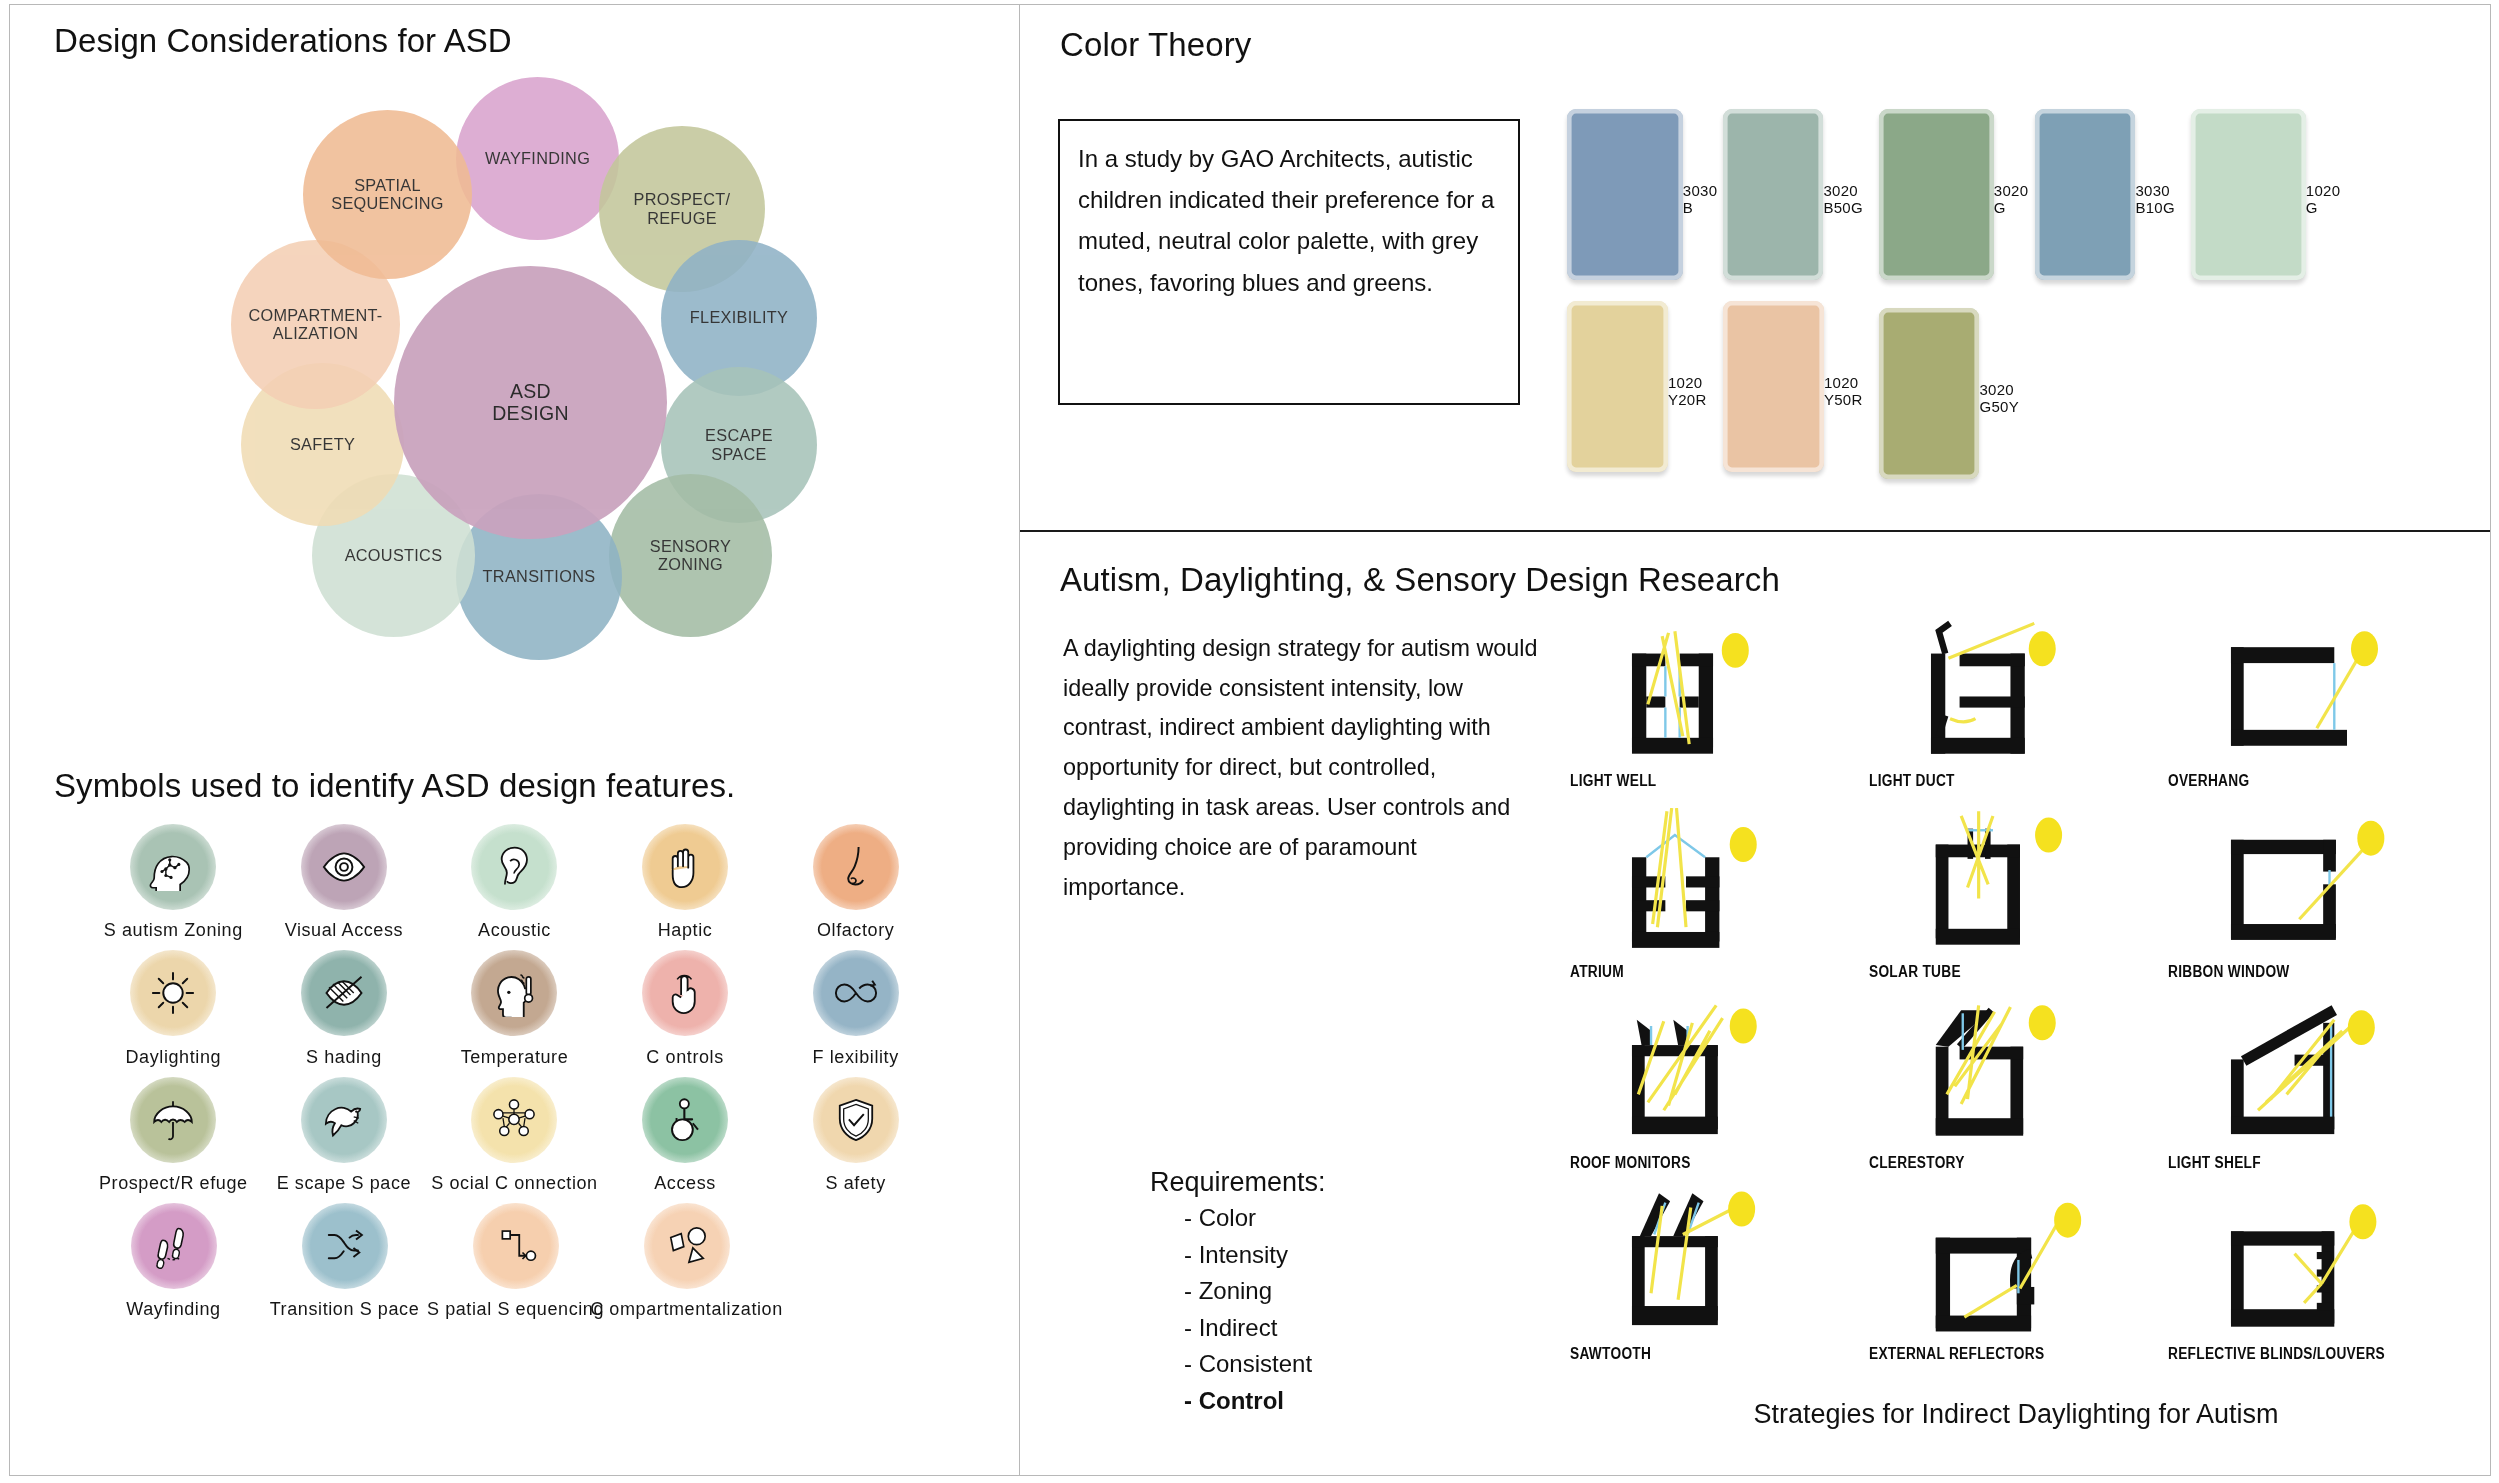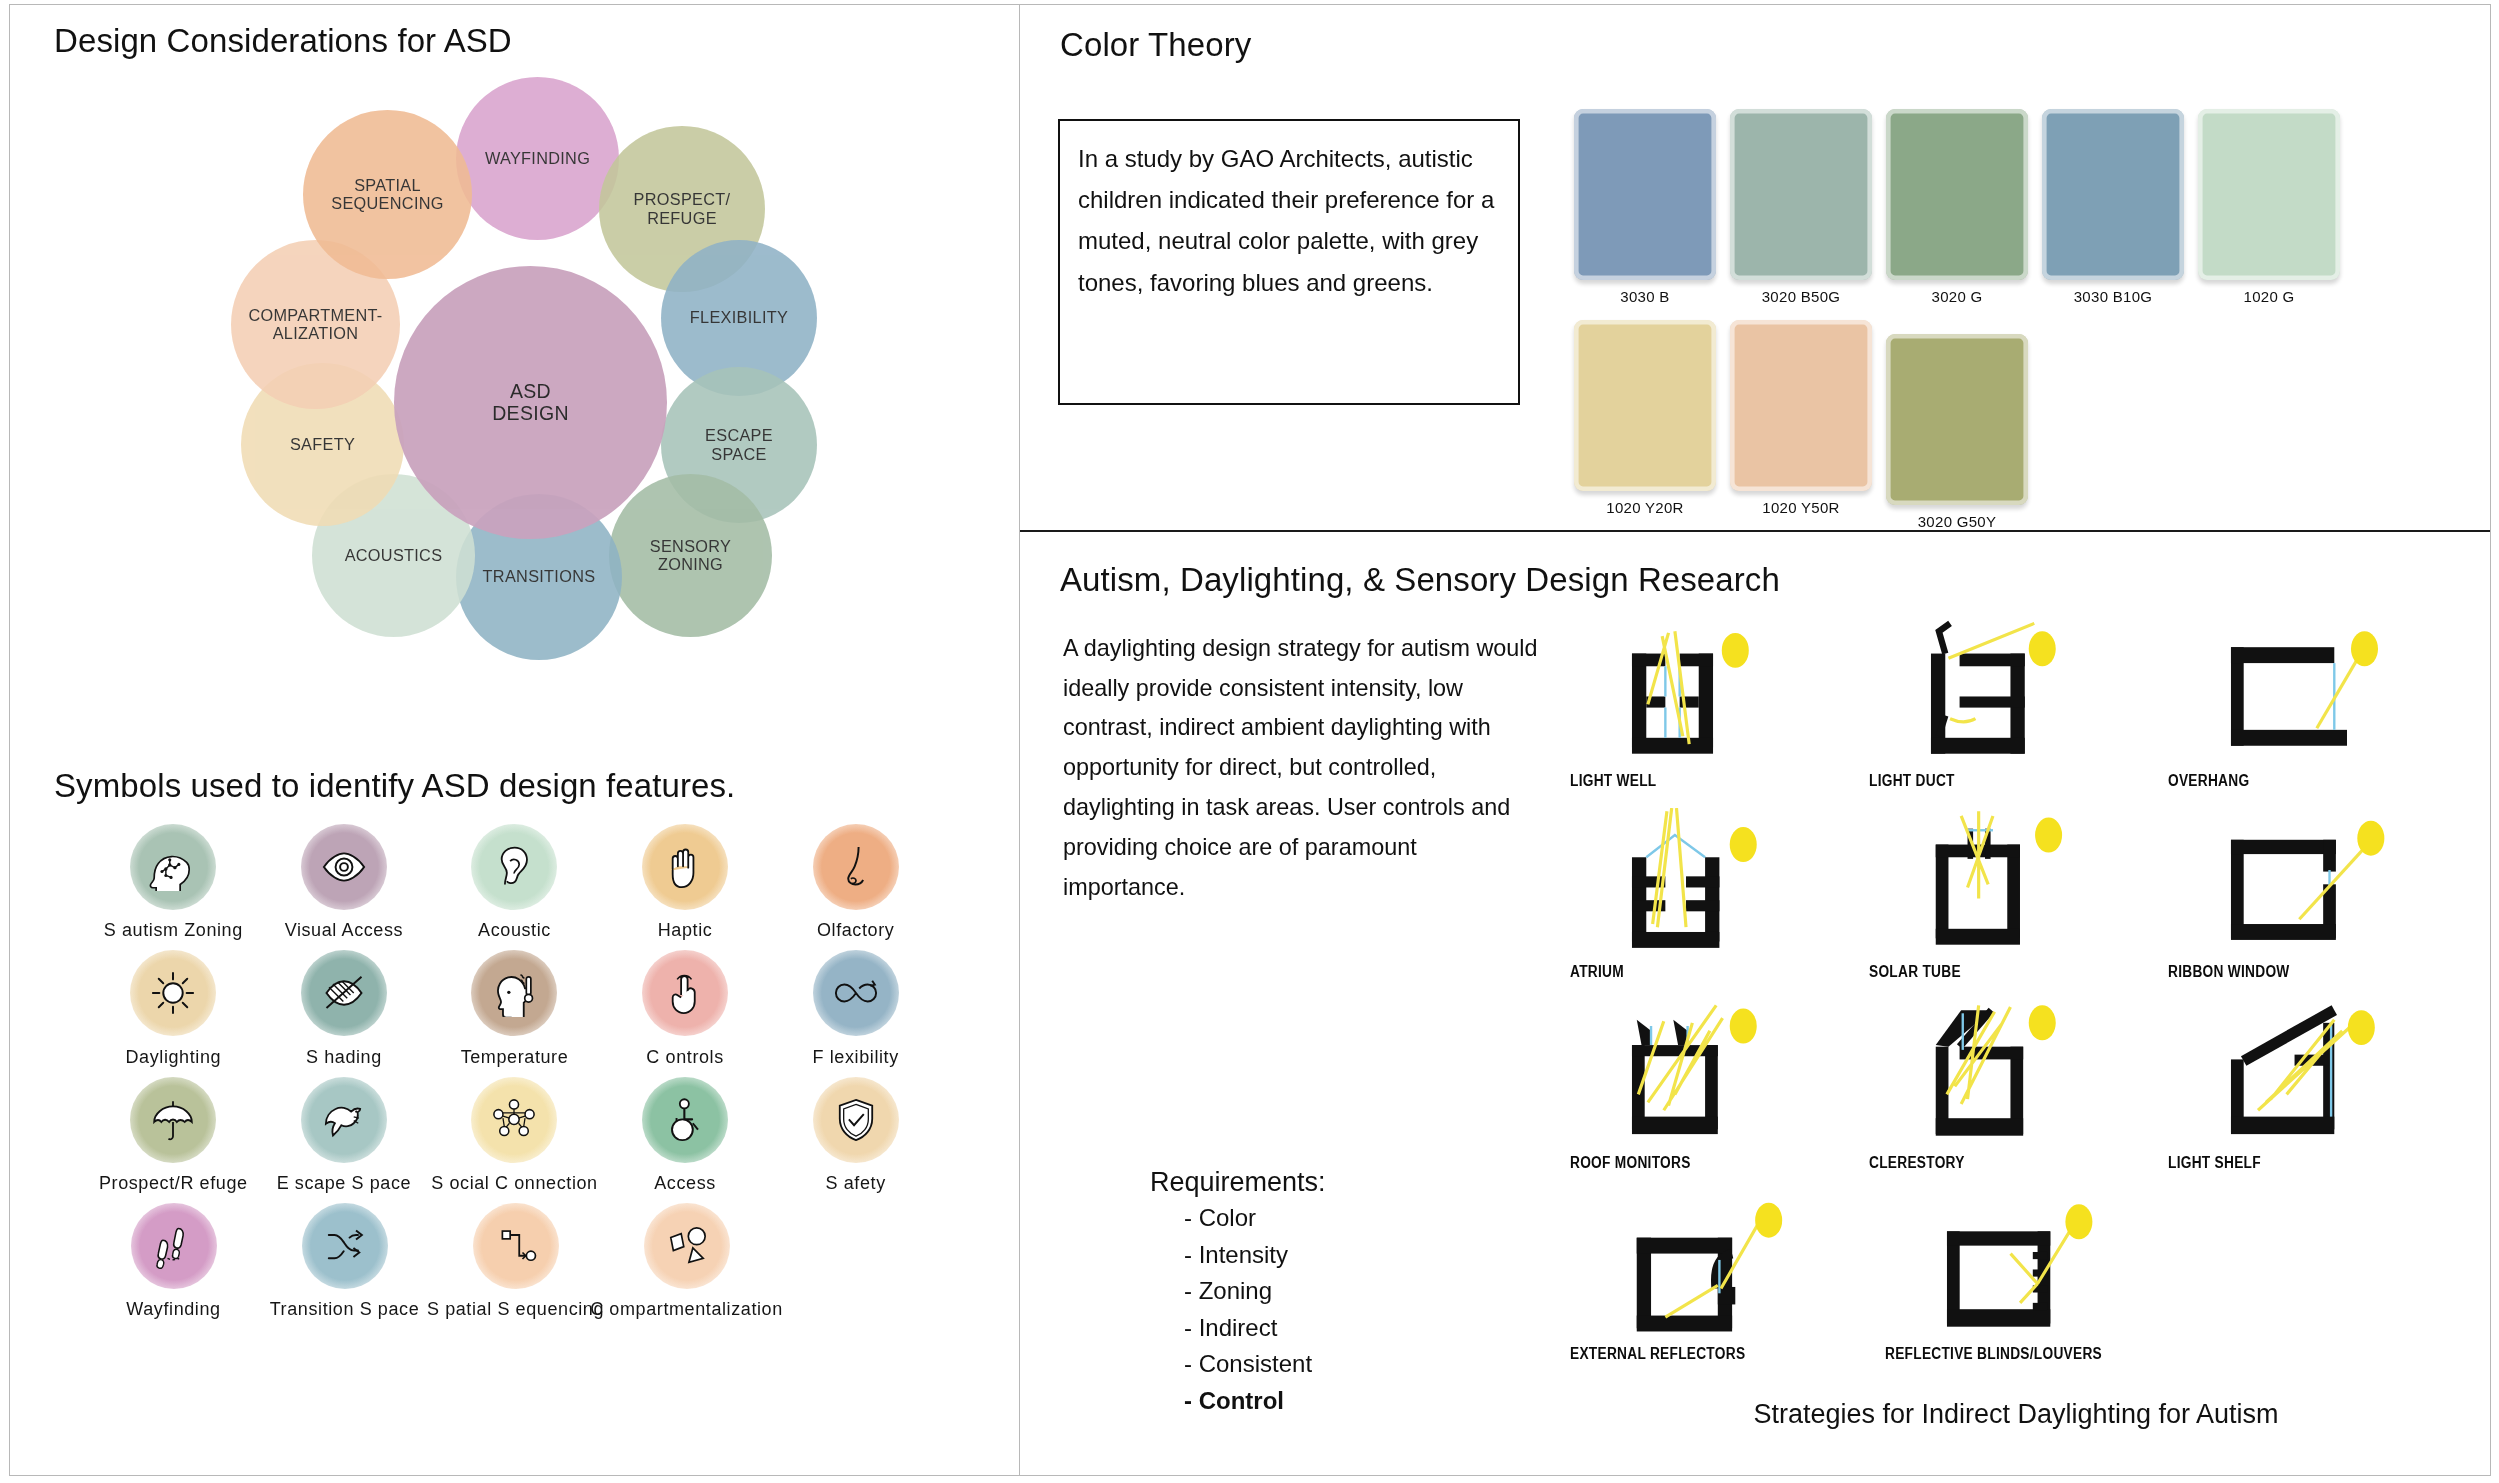--- a/index.html
+++ b/index.html
@@ -31,21 +31,21 @@
   .sym-disc svg{width:48px;height:48px;display:block;}
   .sym-label{margin-top:10.4px;font-size:18px;color:#161616;white-space:nowrap;letter-spacing:0.6px;
              font-family:"Liberation Sans",sans-serif;}
 
   
   #ct-title{position:absolute;left:40px;top:21px;}
   .ct-box{position:absolute;left:38px;top:114px;width:462px;height:286px;border:2px solid #111;box-sizing:border-box;
           padding:17px 18px;font-size:24px;line-height:1.72;color:#111;}
   .swatch-area{position:absolute;left:547px;top:104px;width:892px;}
   .sw-row{display:flex;}
-  .sw-cell{width:156px;display:flex;flex-direction:column;align-items:center;}
+  .sw-cell{width:156px;display:flex;flex-direction:row;align-items:center;}
   .sw-chip{width:142px;height:171px;border-radius:9px;box-shadow:0 3.3px 4.6px rgba(0,0,0,.16),
            inset 0 0 0 4.6px rgba(255,255,255,.55);}
   .sw-name{margin-top:8.5px;font-size:15px;color:#111;letter-spacing:0.3px;}
   .sw-row.r2{margin-top:14.3px;}
 
   
   #res-title{position:absolute;left:40px;top:556px;}
   .res-para{position:absolute;left:43px;top:624px;width:475px;font-size:23.4px;line-height:1.70;color:#111;}
   .req-wrap{position:absolute;left:130px;top:1162px;width:391px;}
   .req-head{font-size:27px;color:#111;margin-bottom:6.5px;}
@@ -550,20 +550,36 @@
                 <path d="M178 28L54 140M160 40L64 130M150 26L70 126M140 60L90 120" stroke="#f2e44a" stroke-width="4" fill="none"></path>
                 <ellipse cx="184" cy="36" rx="17" ry="22" fill="#f5e11f"></ellipse>
               </svg></div>
             <div class="dg-label">LIGHT SHELF</div>
           </div>
         </div>
         <div class="dg-row">
           <div class="dg-cell">
             <div class="dg-art"><svg viewBox="0 0 220 190" width="273" height="151" xmlns="http://www.w3.org/2000/svg">
                 <g fill="#111111">
+                  <rect x="20" y="58" width="16" height="106"></rect>
+                  <rect x="112" y="58" width="16" height="106"></rect>
+                  <rect x="20" y="58" width="108" height="14"></rect>
+                  <rect x="20" y="146" width="108" height="24"></rect>
+                </g>
+                <path d="M30 58 L54 4 L68 14 L44 58Z" fill="#111111"></path>
+                <path d="M72 58 L96 4 L110 14 L86 58Z" fill="#111111"></path>
+                <path d="M62 16L48 56M104 16L90 56" stroke="#7ec8e8" stroke-width="3" fill="none"></path>
+                <path d="M150 22L84 56M58 20L44 130M94 22L78 138" stroke="#f2e44a" stroke-width="4" fill="none"></path>
+                <ellipse cx="158" cy="24" rx="17" ry="22" fill="#f5e11f"></ellipse>
+              </svg></div>
+            <div class="dg-label">SAWTOOTH</div>
+          </div>
+          <div class="dg-cell">
+            <div class="dg-art"><svg viewBox="0 0 220 190" width="273" height="151" xmlns="http://www.w3.org/2000/svg">
+                <g fill="#111111">
                   <rect x="26" y="60" width="18" height="114"></rect>
                   <rect x="128" y="60" width="18" height="114"></rect>
                   <rect x="26" y="60" width="120" height="20"></rect>
                   <rect x="26" y="158" width="120" height="20"></rect>
                   <rect x="128" y="122" width="22" height="22"></rect>
                 </g>
                 <path d="M146 80 Q122 86 126 124" stroke="#111111" stroke-width="12" fill="none"></path>
                 <path d="M130 88v42" stroke="#7ec8e8" stroke-width="3" fill="none"></path>
                 <path d="M186 30L132 124M128 120L62 160" stroke="#f2e44a" stroke-width="4" fill="none"></path>
                 <ellipse cx="192" cy="38" rx="17" ry="22" fill="#f5e11f"></ellipse>

